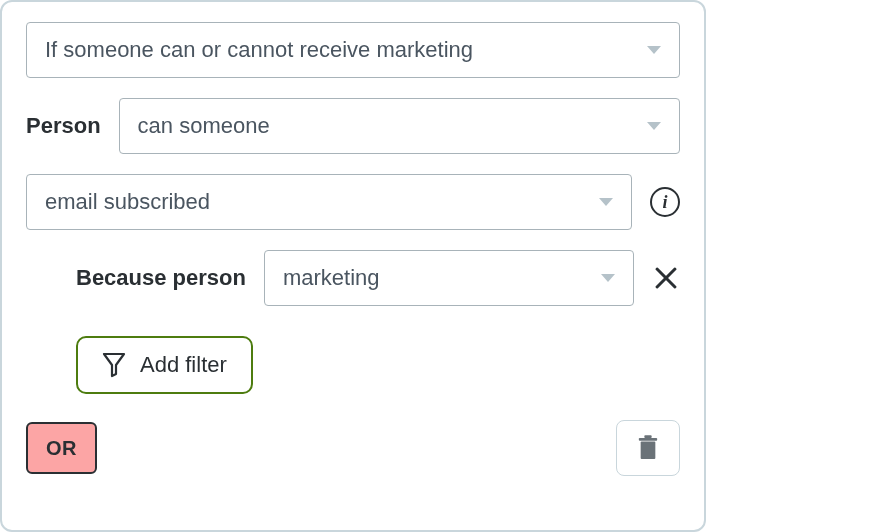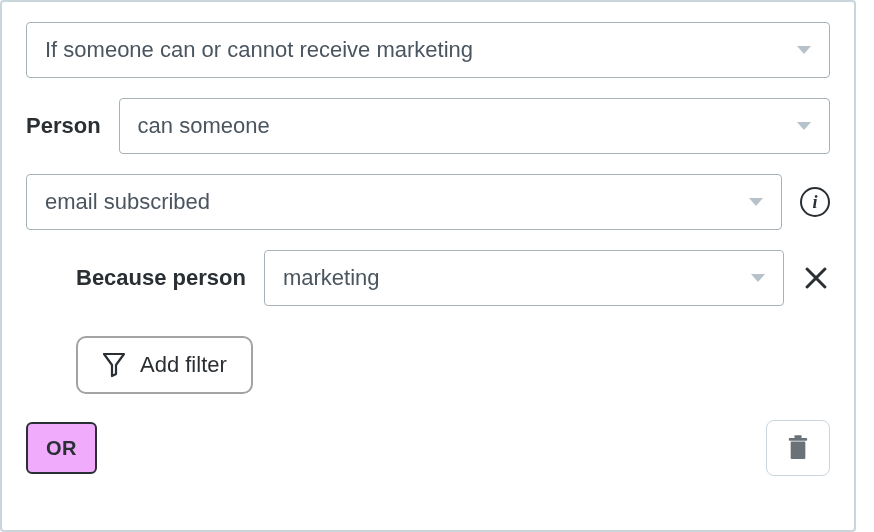--- a/index.html
+++ b/index.html
@@ -6,24 +6,24 @@
       box-sizing: border-box;
       margin: 0;
       padding: 0;
     }
     body {
       font-family: -apple-system, BlinkMacSystemFont, "Segoe UI", Helvetica, Arial, sans-serif;
       background: #fff;
       padding: 0;
     }
     .panel {
-      width: 856px;
+      width: 706px;
       height: 532px;
       border: 2px solid #c9d6dc;
-      border-radius: 4px;
+      border-radius: 12px;
       padding: 20px 24px;
       background: #fff;
     }
     .select {
       display: flex;
       align-items: center;
       justify-content: space-between;
       border: 1px solid #a8b3b9;
       border-radius: 4px;
       background: #fff;
@@ -94,21 +94,21 @@
     }
     .close-icon::before { transform: translate(-50%, -50%) rotate(45deg); }
     .close-icon::after { transform: translate(-50%, -50%) rotate(-45deg); }
     .indent {
       padding-left: 50px;
     }
     .add-filter-btn {
       display: inline-flex;
       align-items: center;
       gap: 14px;
-      border: 2px solid #a3a3a3;
+      border: 2px solid #4d7c0f;
       border-radius: 10px;
       background: #fff;
       height: 58px;
       padding: 0 24px;
       font-size: 22px;
       font-weight: 500;
       color: #2a2f33;
       cursor: pointer;
       margin-left: 50px;
       margin-top: 30px;
@@ -123,21 +123,21 @@
     }
     .bottom-row {
       display: flex;
       align-items: center;
       justify-content: space-between;
       margin-top: 26px;
     }
     .or-btn {
       border: 2px solid #2a2f33;
       border-radius: 6px;
-      background: #f0abfc;
+      background: #fca5a5;
       height: 52px;
       padding: 0 18px;
       font-size: 20px;
       font-weight: 800;
       color: #2a2f33;
       cursor: pointer;
       letter-spacing: 0.5px;
     }
     .trash-btn {
       border: 1px solid #c9d6dc;

